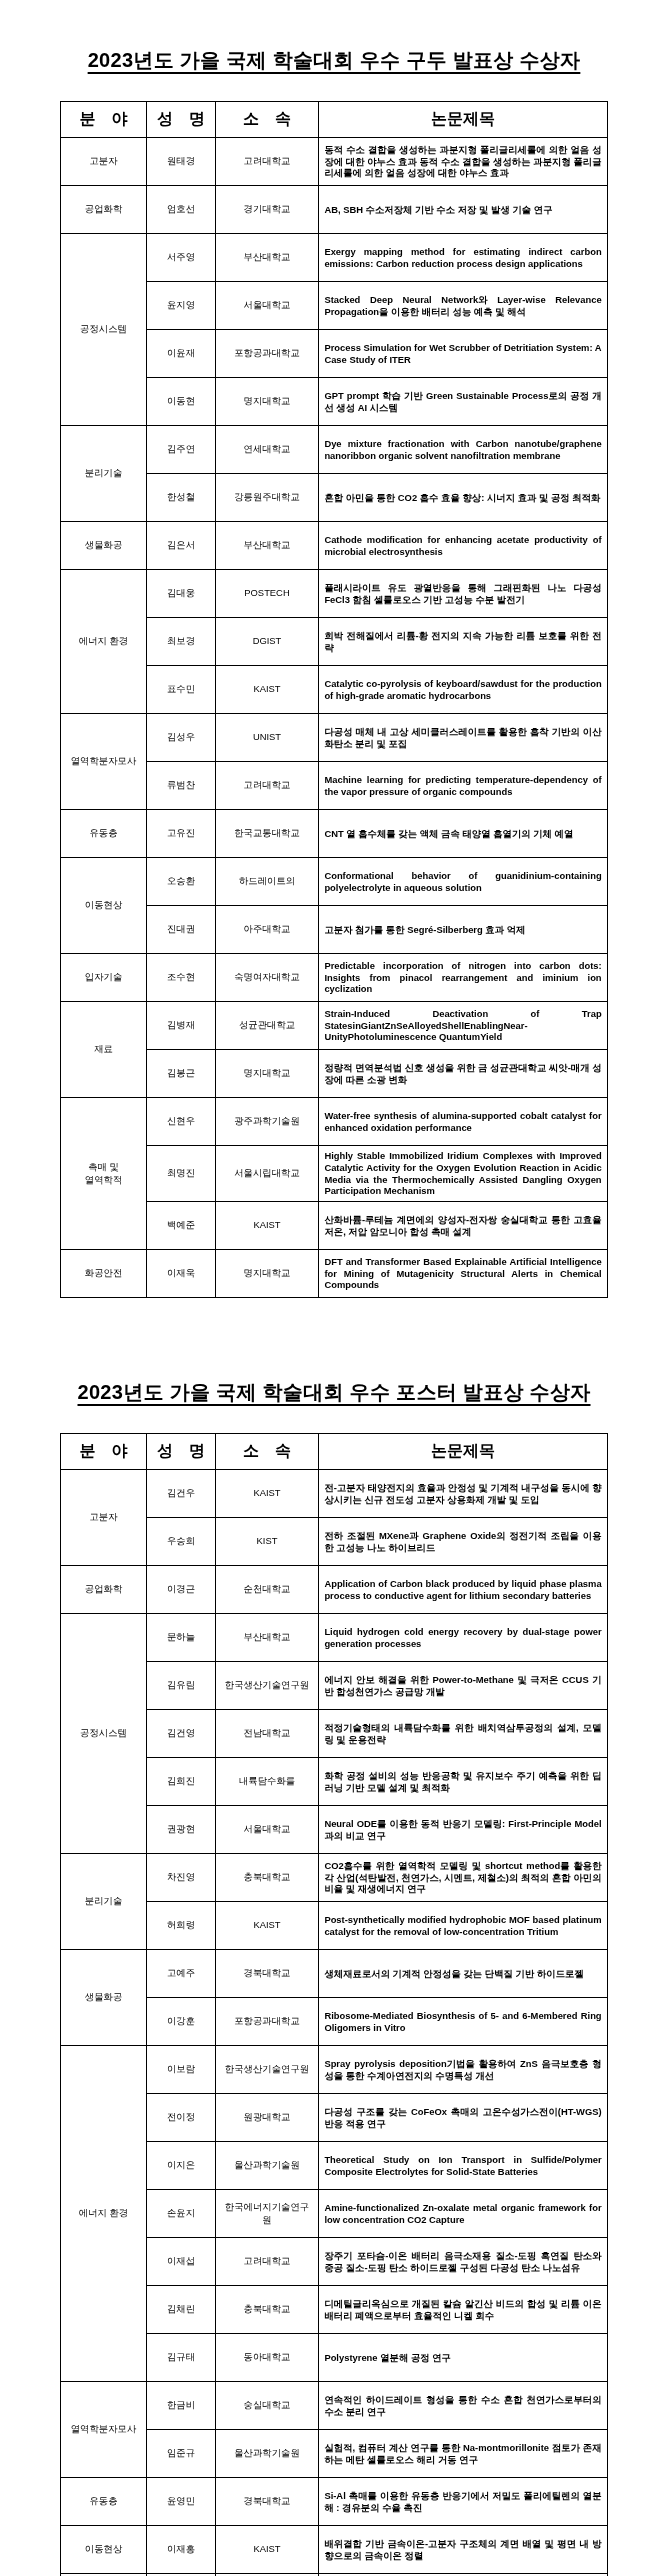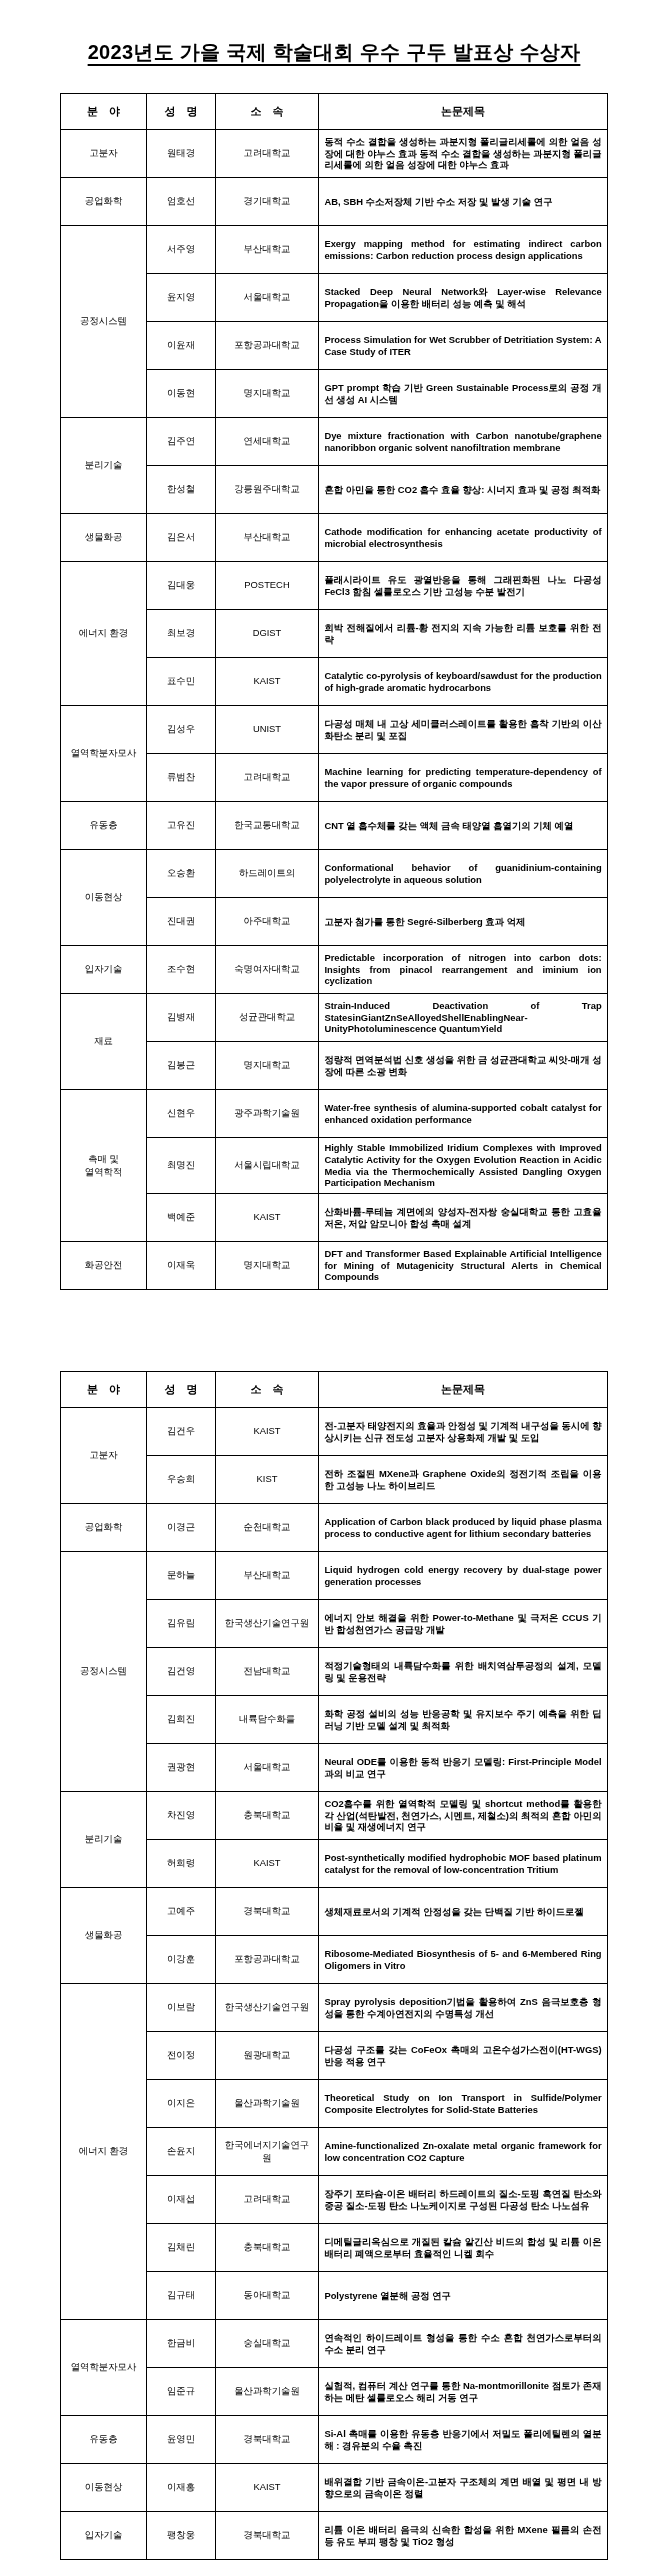--- a/index.html
+++ b/index.html
@@ -4,21 +4,21 @@
 <style>
   html, body { margin:0; padding:0; background:#ffffff; }
   body {
     width:668px;
     font-family:"Liberation Sans","DejaVu Sans",sans-serif;
     color:#000;
   }
   .doc { padding:39px 0 61px 0; }
   .award-title {
     width:579px;
-    margin:0 auto 27px auto;
+    margin:8px auto 27px auto;
     text-align:center;
     font-size:20px;
     font-weight:bold;
     letter-spacing:0.3px;
     text-decoration:underline;
     text-underline-offset:4.7px;
     text-decoration-thickness:2px;
     white-space:nowrap;
   }
   .section-poster { margin-top:81px; }
@@ -35,21 +35,21 @@
   table.awards col.c-title { width:289px; }
   table.awards th, table.awards td {
     border:0.7px solid #000;
     font-size:9.4px;
     padding:4px 5.4px;
     vertical-align:middle;
   }
   table.awards thead th {
     height:27px;
     font-weight:bold;
-    font-size:11px;
+    font-size:16px;
     text-align:center;
     border-bottom:1.3px solid #000;
   }
   table.awards td { height:39px; }
   td.field, td.name, td.affil {
     text-align:center;
     line-height:1.35;
   }
   td.field { white-space:pre-line; }
   td.paper {
@@ -218,20 +218,21 @@
           <td class="field" rowspan="1">화공안전</td>
           <td class="name">이재욱</td>
           <td class="affil">명지대학교</td>
           <td class="paper">DFT and Transformer Based Explainable Artificial Intelligence for Mining of Mutagenicity Structural Alerts in Chemical Compounds</td>
         </tr>
       </tbody>
     </table>
   </div>
 
   <div class="section-poster">
+    <h1 class="award-title">2023년도 가을 국제 학술대회 우수 포스터 발표상 수상자</h1>
 
     <table class="awards">
       <colgroup>
           <col class="c-field">
           <col class="c-name">
           <col class="c-affil">
           <col class="c-title">
         </colgroup>
       <thead>
         <tr>
@@ -324,21 +325,21 @@
           <td class="paper">Theoretical Study on Ion Transport in Sulfide/Polymer Composite Electrolytes for Solid-State Batteries</td>
         </tr>
         <tr>
           <td class="name">손윤지</td>
           <td class="affil">한국에너지기술연구원</td>
           <td class="paper">Amine-functionalized Zn-oxalate metal organic framework for low concentration CO2 Capture</td>
         </tr>
         <tr>
           <td class="name">이재섭</td>
           <td class="affil">고려대학교</td>
-          <td class="paper">장주기 포타슘-이온 배터리 하드레이트의 질소-도핑 흑연질 탄소와 중공 질소-도핑 탄소 나노케이지로 구성된 다공성 탄소 나노섬유</td>
+          <td class="paper">장주기 포타슘-이온 배터리 음극소재용 질소-도핑 흑연질 탄소와 중공 질소-도핑 탄소 하이드로젤 구성된 다공성 탄소 나노섬유</td>
         </tr>
         <tr>
           <td class="name">김채린</td>
           <td class="affil">충북대학교</td>
           <td class="paper">디메틸글리옥심으로 개질된 칼슘 알긴산 비드의 합성 및 리튬 이온 배터리 폐액으로부터 효율적인 니켈 회수</td>
         </tr>
         <tr>
           <td class="name">김규태</td>
           <td class="affil">동아대학교</td>
           <td class="paper">Polystyrene 열분해 공정 연구</td>

